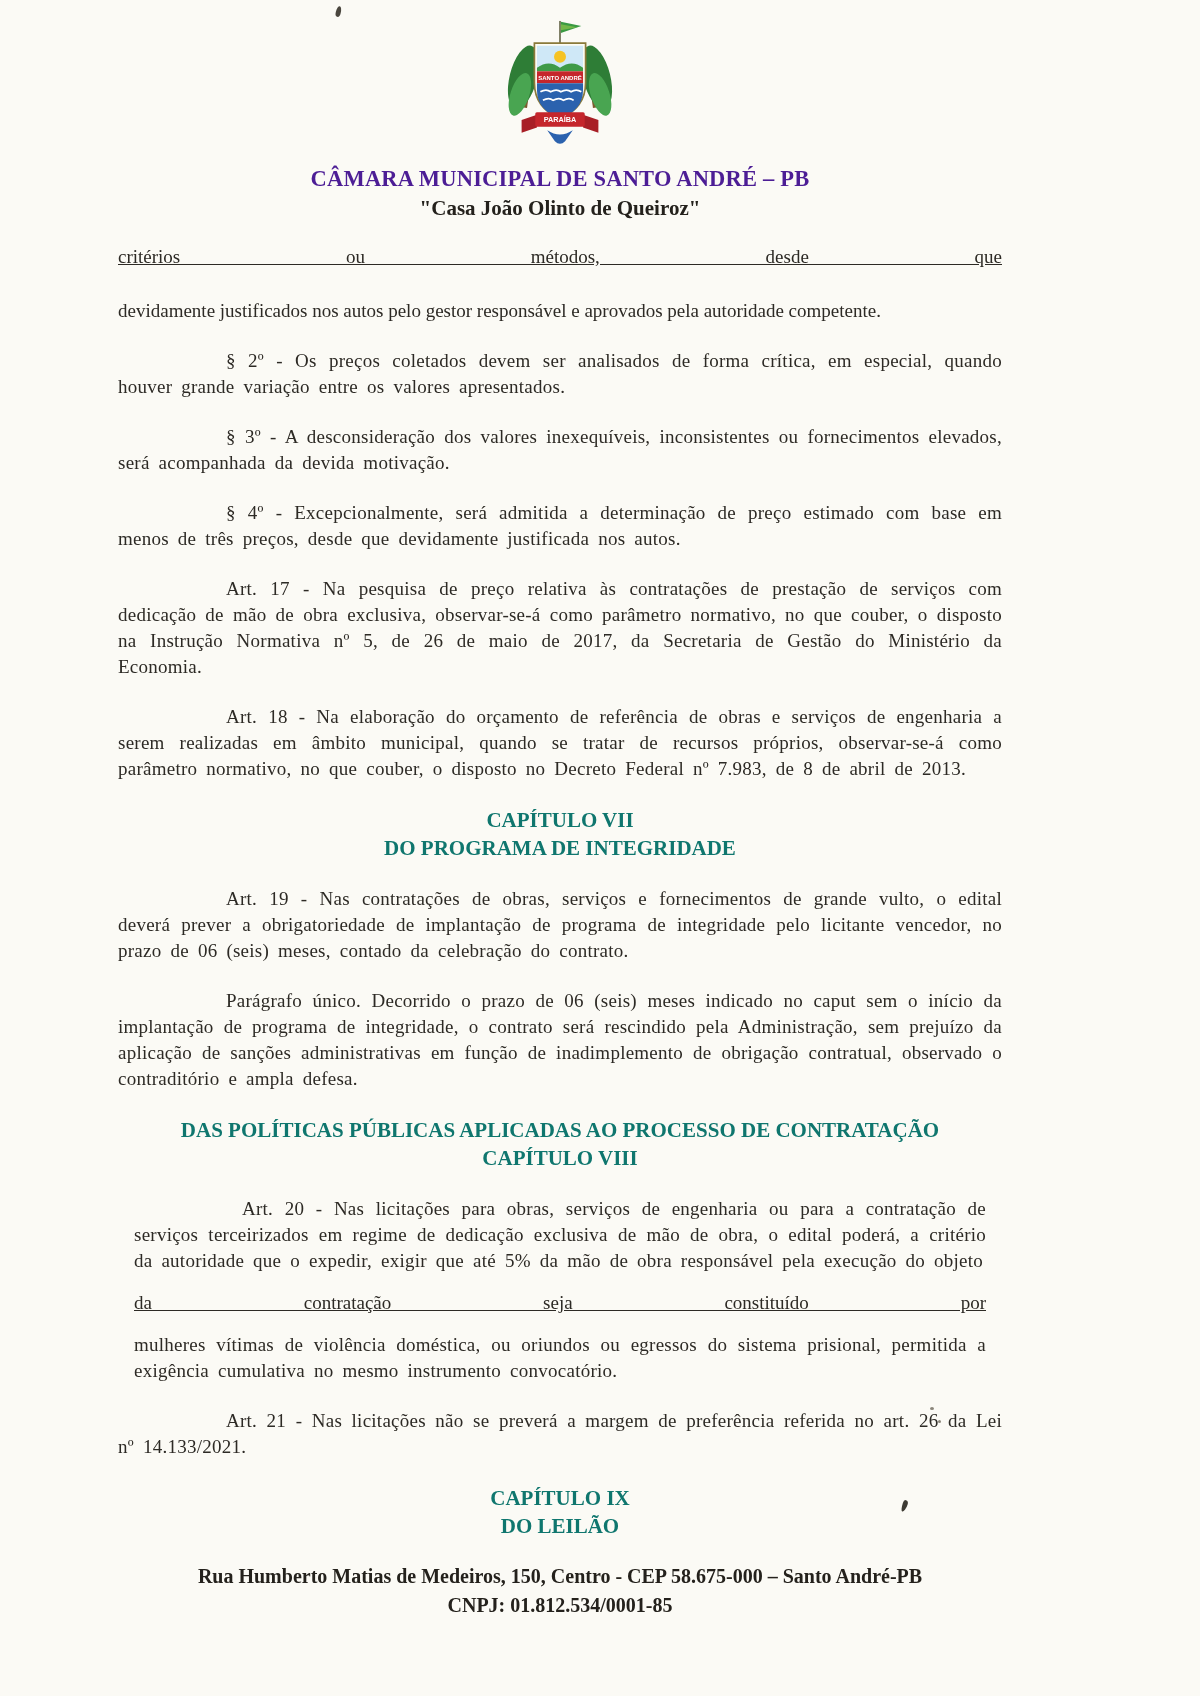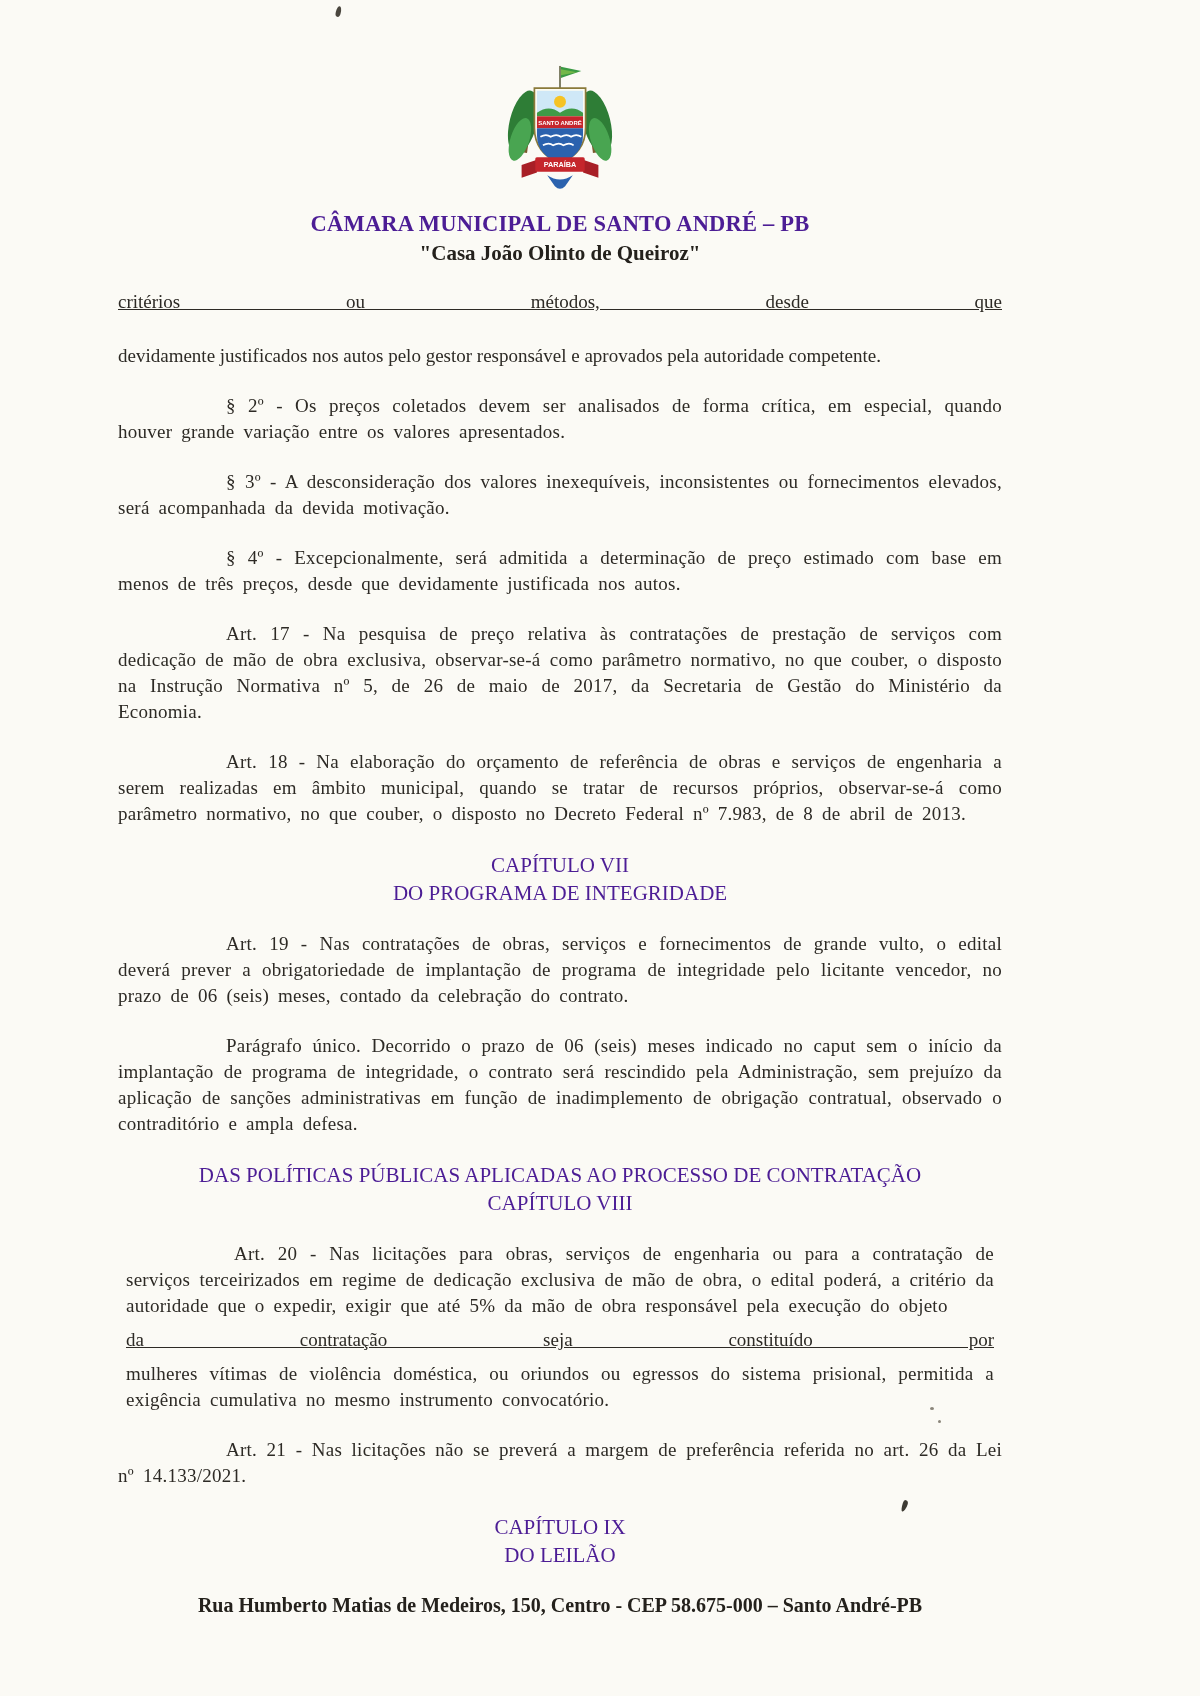--- a/index.html
+++ b/index.html
@@ -5,21 +5,21 @@
   * { margin:0; padding:0; box-sizing:border-box; }
   html, body { width:1200px; }
   body {
     width:1200px; height:1696px;
     background:#fbfaf5;
     color:#2d2a25;
     font-family:"Liberation Serif","DejaVu Serif",serif;
     position:relative;
     overflow:hidden;
   }
-  .page { position:relative; width:1008px; height:1696px; padding-top:64px; }
+  .page { position:relative; width:1008px; height:1696px; padding-top:19px; }
 
   
   .doc-header { width:884px; margin:0 0 0 118px; text-align:center; }
   .crest { display:block; margin:0 auto 8px auto; }
   .org-title  { font-size:22.5px; font-weight:bold; line-height:30px; letter-spacing:0.2px; color:#4c1d95; }
   .org-subtitle { font-size:21px; font-weight:bold; line-height:28px; color:#24211c; }
 
   
   .doc-body { width:884px; margin:22px 0 0 118px; font-size:19px; line-height:26px; }
   .block { margin-bottom:24px; }
@@ -34,22 +34,22 @@
     word-spacing:4px;
     letter-spacing:0.25px;
   }
   .no-spread { word-spacing:normal; letter-spacing:normal;margin-top:28px; }
   .spread-line {
     text-align:justify;
     text-align-last:justify;
     text-decoration:underline;
     -moz-text-align-last:justify;
   }
-  .chapter { text-align:center; font-weight:normal; font-size:21px; line-height:28px; color:#4c1d95; }
-  .art20 .seg { margin:8px; }
+  .chapter { text-align:center; font-weight:bold; font-size:21px; line-height:28px; color:#0f766e; }
+  .art20 .seg { margin:16px; }
 
   
   .doc-footer { width:884px; margin:22px 0 0 118px; text-align:center; font-weight:bold; font-size:20px; line-height:29px; color:#24211c; }
 
   
   .artifact { position:absolute; background:#4a463e; }
   .artifact-top {
     left:336px; top:6px; width:5px; height:11px;
     border-radius:50% 50% 50% 50% / 60% 60% 40% 40%;
     transform:rotate(14deg);
@@ -156,15 +156,16 @@
 
     <div class="chapter">
       <div>CAPÍTULO IX</div>
       <div>DO LEILÃO</div>
     </div>
 
   </main>
 
   <footer class="doc-footer">
     <div>Rua Humberto Matias de Medeiros, 150, Centro - CEP 58.675-000 – Santo André-PB</div>
+    <div>CNPJ: 01.812.534/0001-85</div>
   </footer>
 
 </div>
 
 </body></html>

